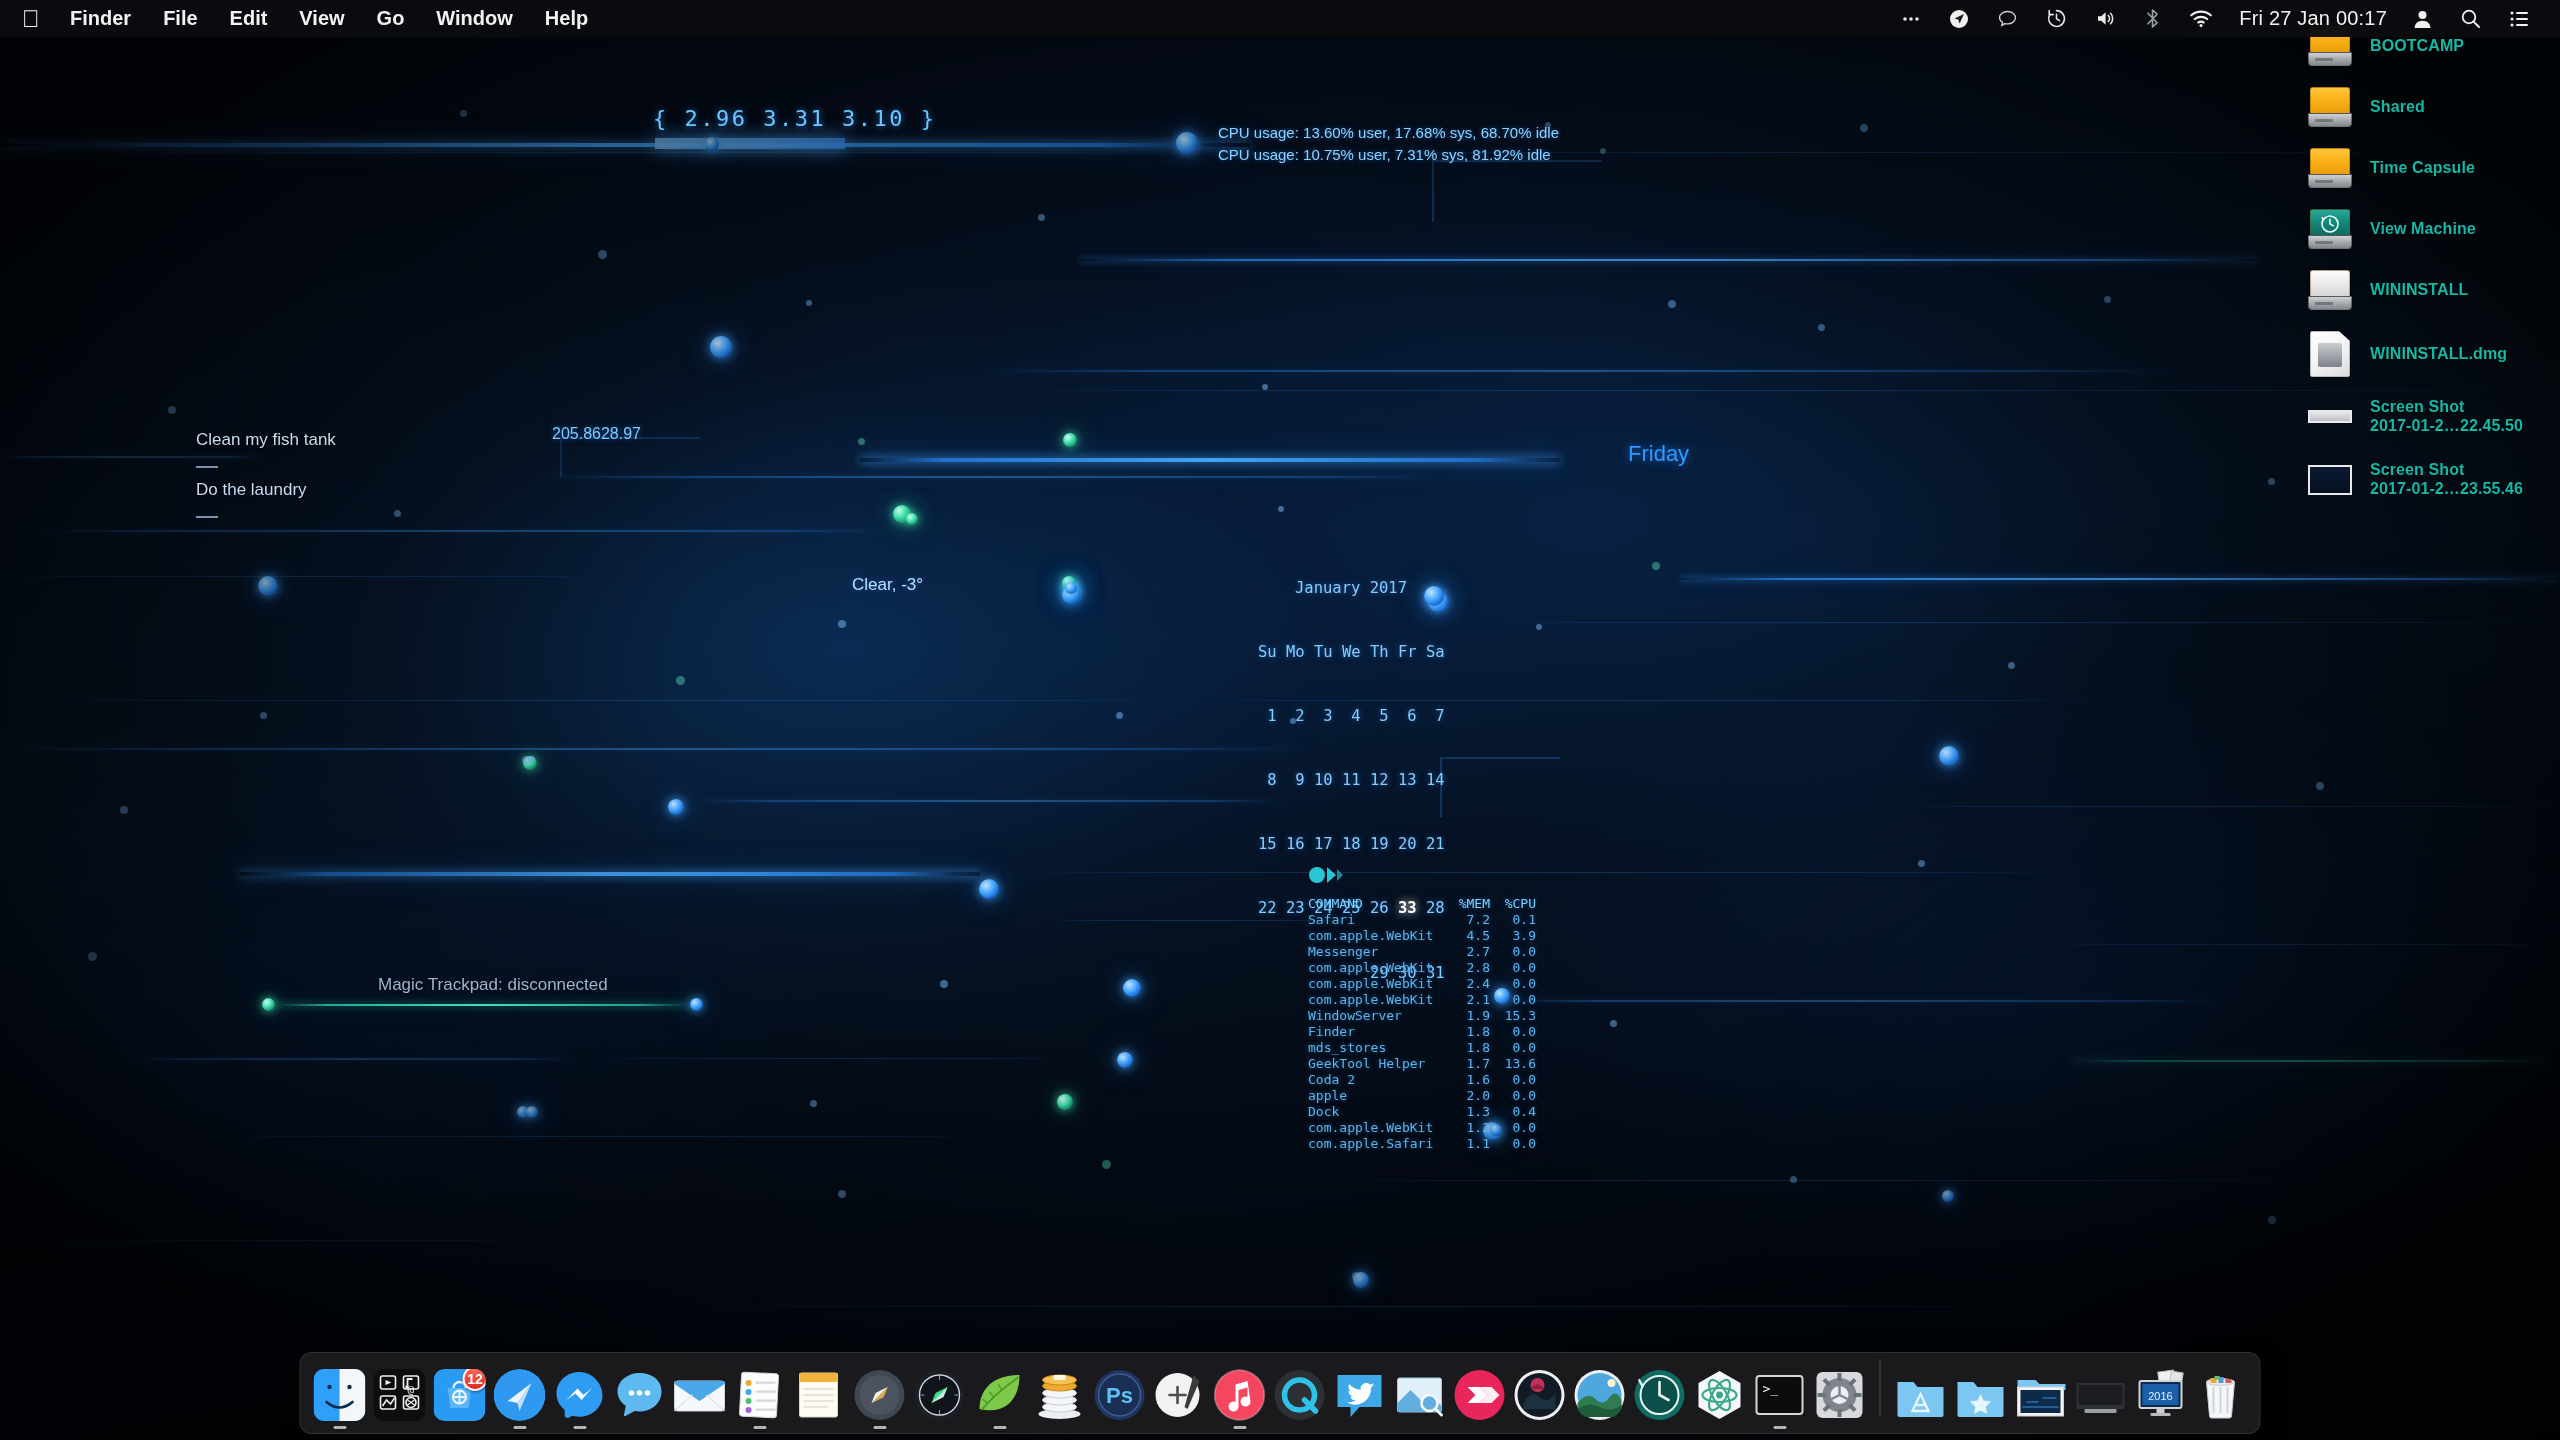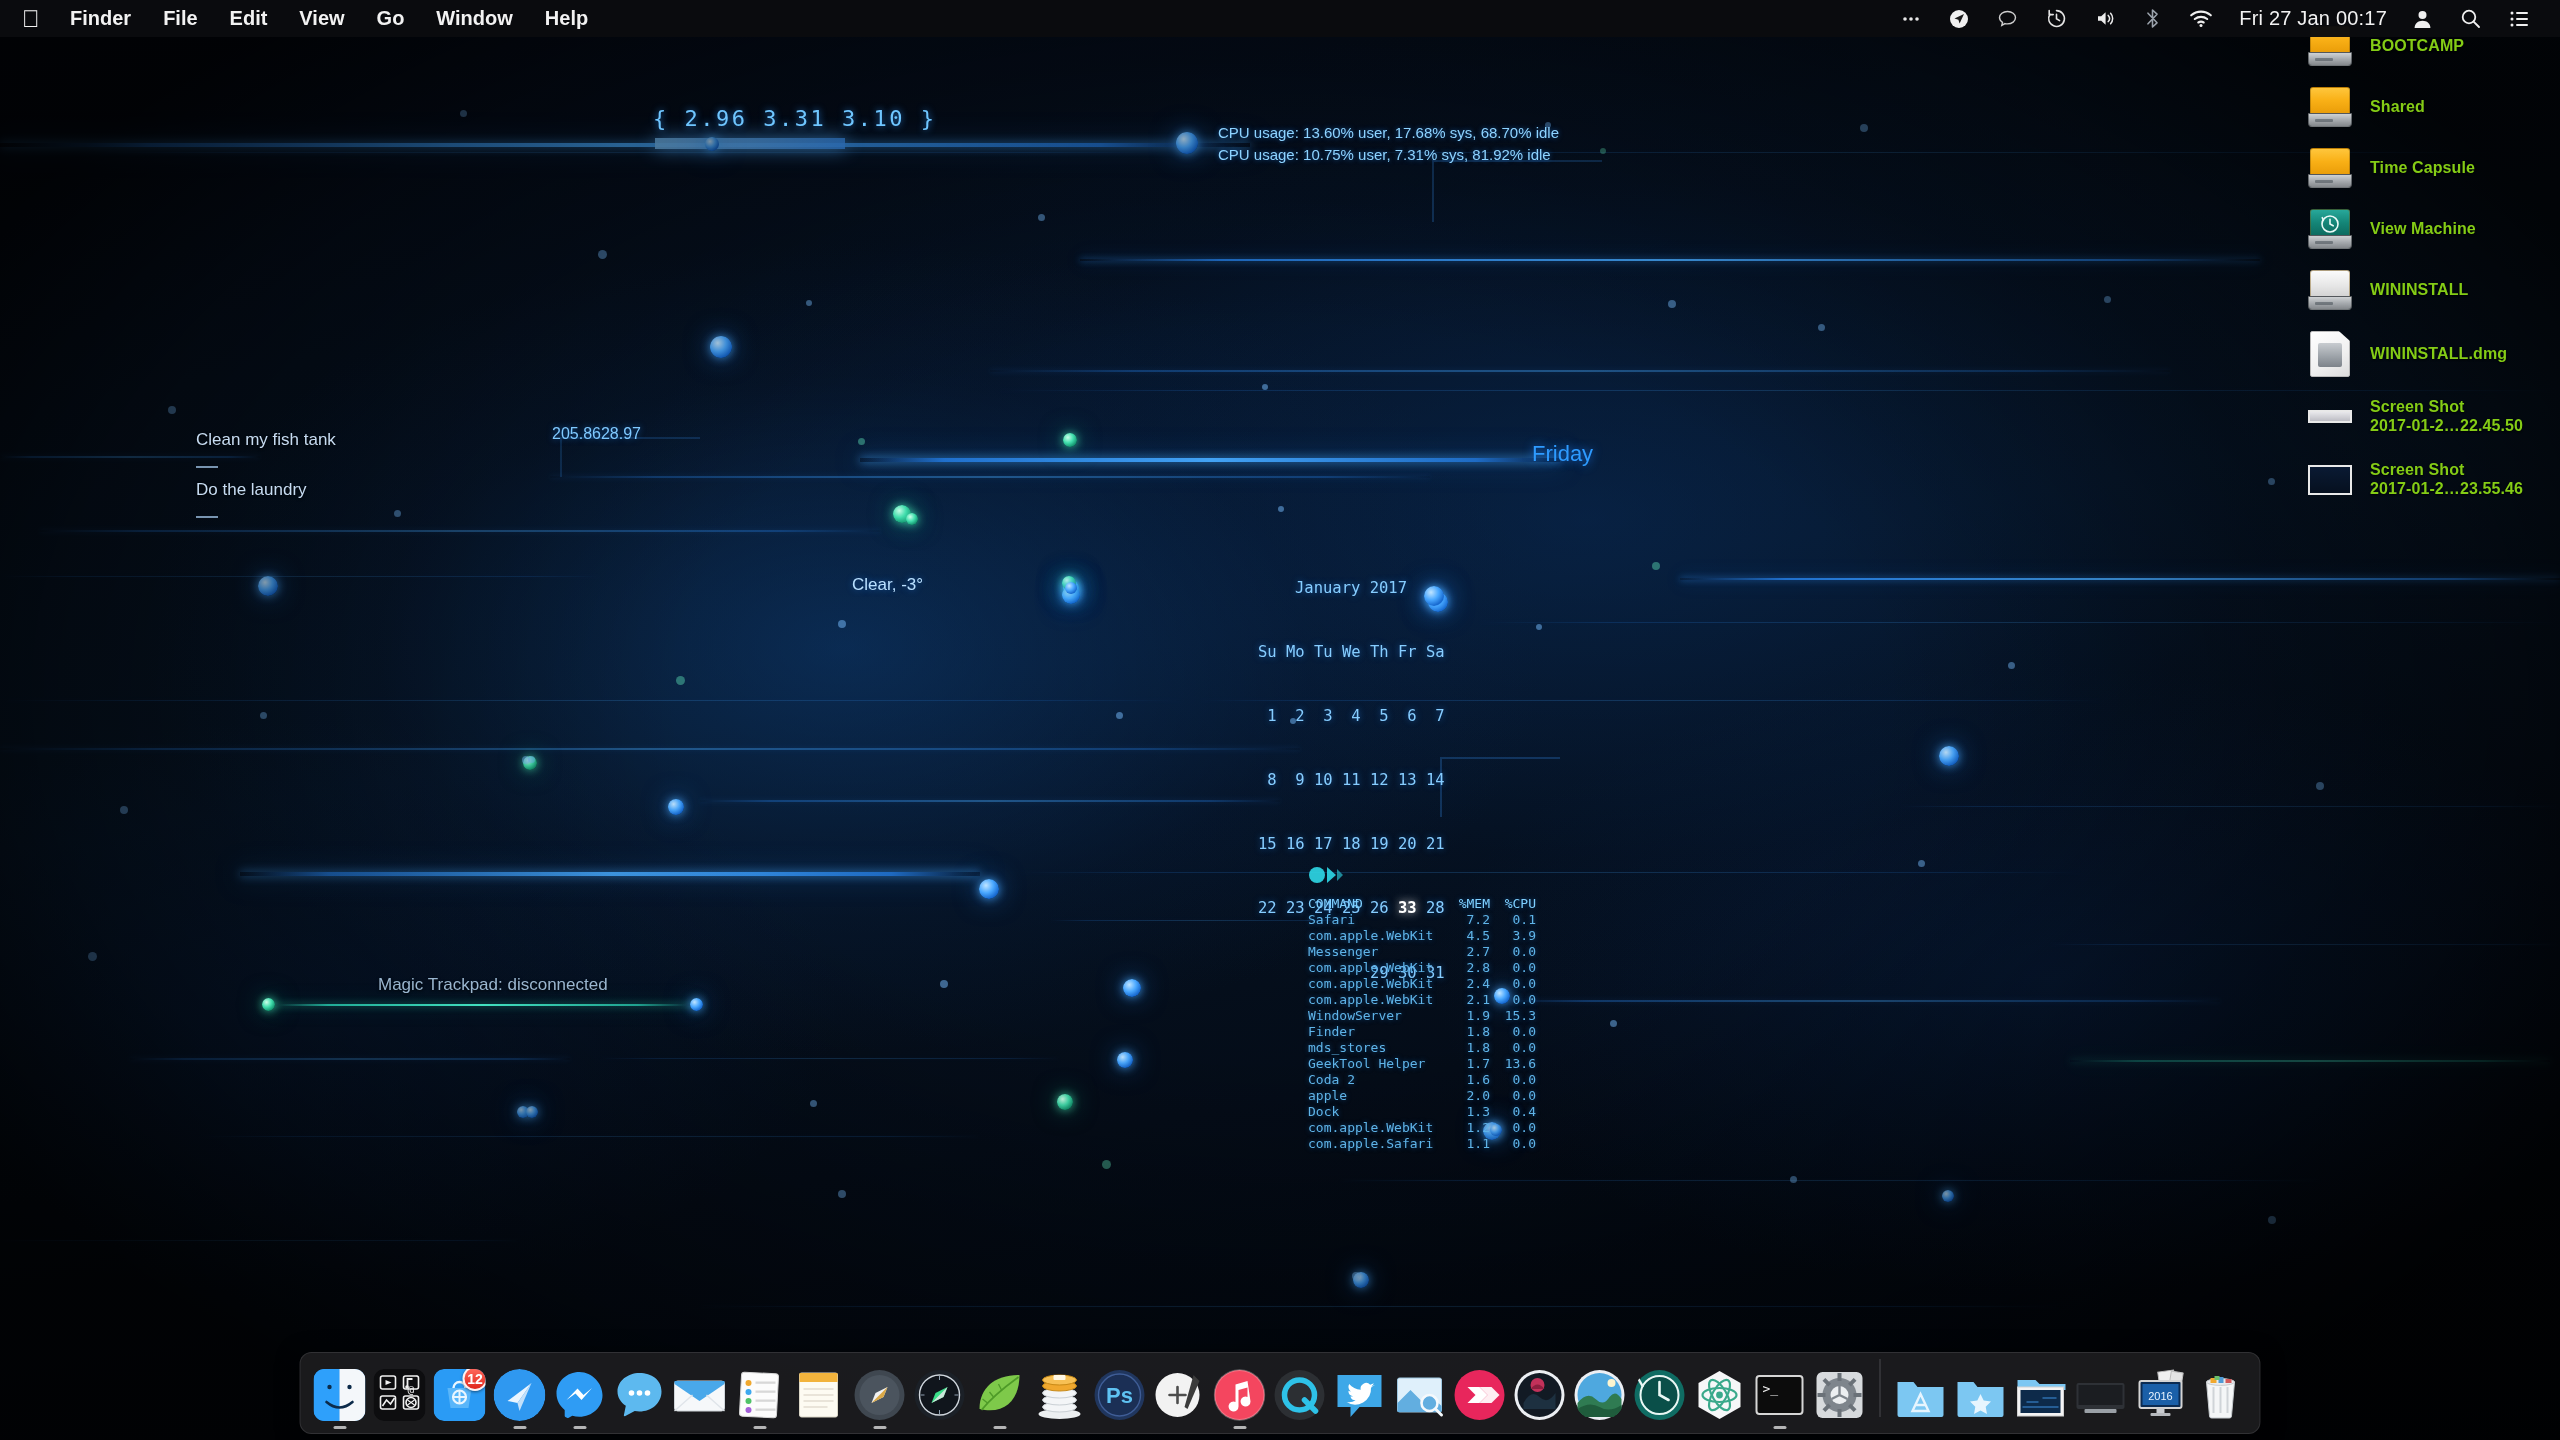--- a/index.html
+++ b/index.html
@@ -65,21 +65,21 @@
   #menu-right .ti { padding:0 14px; display:flex; align-items:center; height:37px; }
   #clock { font-size:20px; letter-spacing:0.2px; white-space:nowrap; padding:0 12px; }
 
   
   #desktop-icons {
     position:absolute; top:26px; right:26px; width:230px; z-index:20;
   }
   .dicon { display:flex; align-items:center; margin-bottom:21px; }
   .dicon .ico { width:52px; flex:0 0 52px; display:flex; justify-content:center; align-items:center; }
   .dicon .lbl {
-    color:#84cc16; font-size:16px; font-weight:bold; margin-left:14px;
+    color:#14b8a6; font-size:16px; font-weight:bold; margin-left:14px;
     line-height:1.16; letter-spacing:0.1px;
     text-shadow:0 1px 2px rgba(0,0,0,0.85);
   }
   .hd { width:44px; height:40px; position:relative; }
   .hd .top {
     position:absolute; top:0; left:2px; width:40px; height:27px; border-radius:3px 3px 0 0;
     background:linear-gradient(180deg,#ffc63c 0%,#f9b016 48%,#e99c08 100%);
     border:1px solid rgba(120,80,0,0.4); border-bottom:none;
   }
   .hd.teal .top { background:linear-gradient(180deg,#27a89a 0%,#148577 50%,#0d6a5e 100%); }
@@ -454,21 +454,21 @@
 </div>
 <div class="gk todo" style="left:196px; top:480px;">
   <span>Do the laundry</span>
   <span class="dash"></span>
 </div>
 
 <div class="gk bignum" style="left:552px; top:425px;">205.8628.97</div>
 
 <div class="gk weather" style="left:852px; top:575px;">Clear, -3°</div>
 
-<div class="gk dayname" style="left:1532px; top:441px;">Friday</div>
+<div class="gk dayname" style="left:1628px; top:441px;">Friday</div>
 
 <div class="gk trackpad" style="left:378px; top:975px;">Magic Trackpad: disconnected</div>
 
 <div class="gk cal gk-mono" style="left:1258px; top:535px; width:186px;">
   <span class="hdr">January 2017</span>
   <span class="hdr">Su Mo Tu We Th Fr Sa</span>
   <span class="hdr"> 1  2  3  4  5  6  7</span>
   <span class="hdr"> 8  9 10 11 12 13 14</span>
   <span class="hdr">15 16 17 18 19 20 21</span>
   <span class="hdr">22 23 24 25 26 <span class="today">33</span> 28</span>

